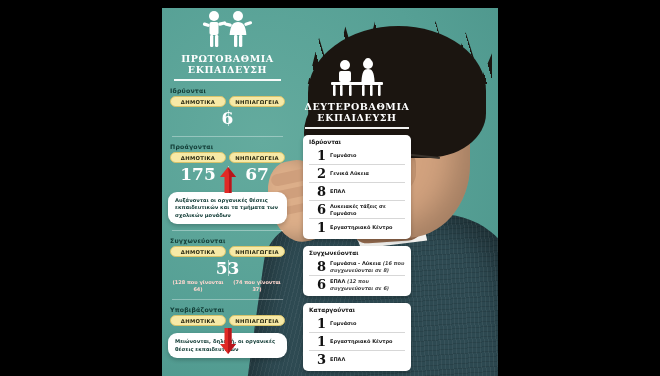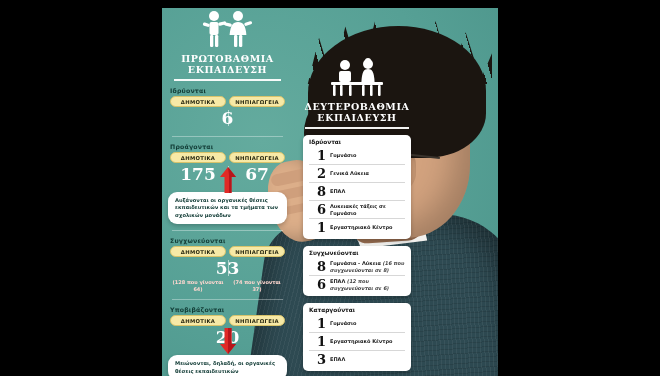--- a/index.html
+++ b/index.html
@@ -213,21 +213,20 @@
       </div>
       <div class="divline"></div>
 
       <div class="sect">
         <div class="cap">Υποβιβάζονται</div>
         <div class="tags">
           <div class="tag">ΔΗΜΟΤΙΚΑ</div>
           <div class="tag">ΝΗΠΙΑΓΩΓΕΙΑ</div>
         </div>
         <div class="vals">
-          <div class="val">20</div>
           <div class="arrowwrap" style="top:2px">
             <svg class="dnarrow" viewBox="0 0 18 26" aria-hidden="true">
               <path d="M5.5 0 H12.5 V16 H17 L9 26 L1 16 H5.5 Z" fill="#e02a26"></path>
               <path d="M9 0 H12.5 V16 H17 L9 26 Z" fill="#b8151b"></path>
             </svg>
           </div>
         </div>
       </div>
 
       <div class="bubble">

